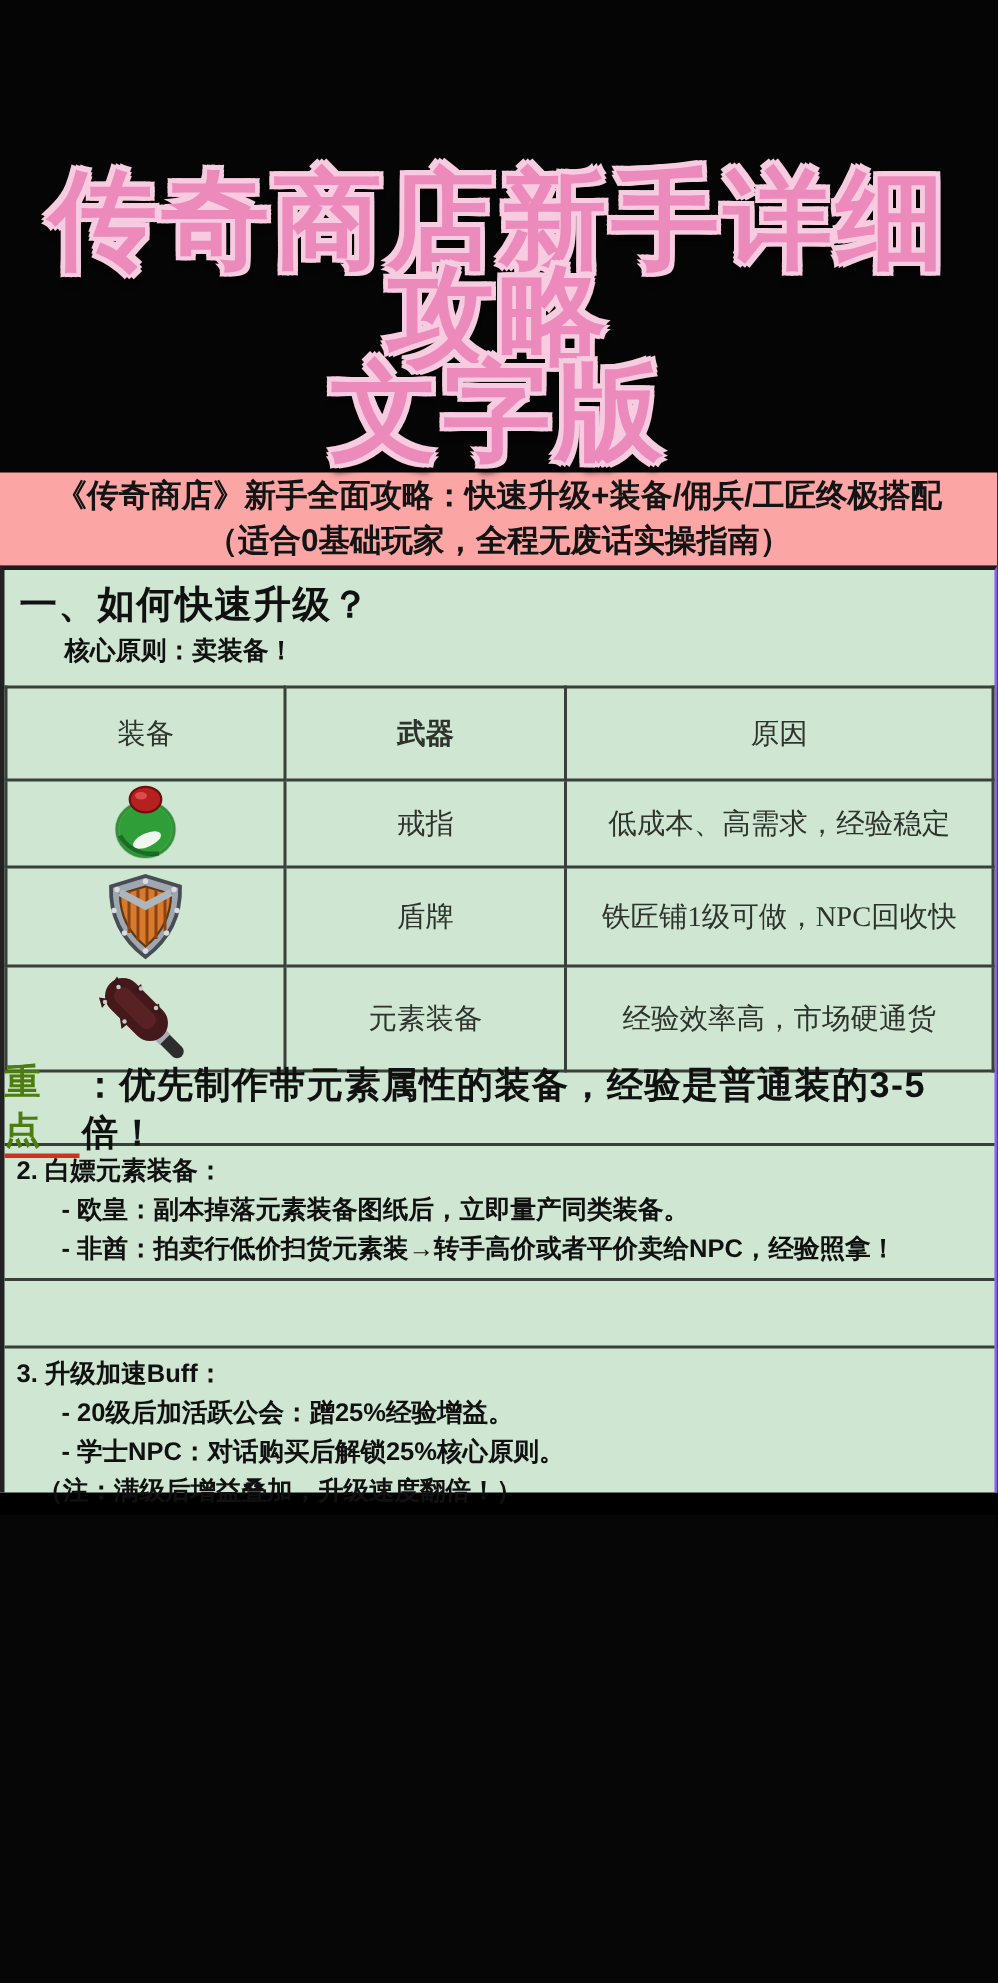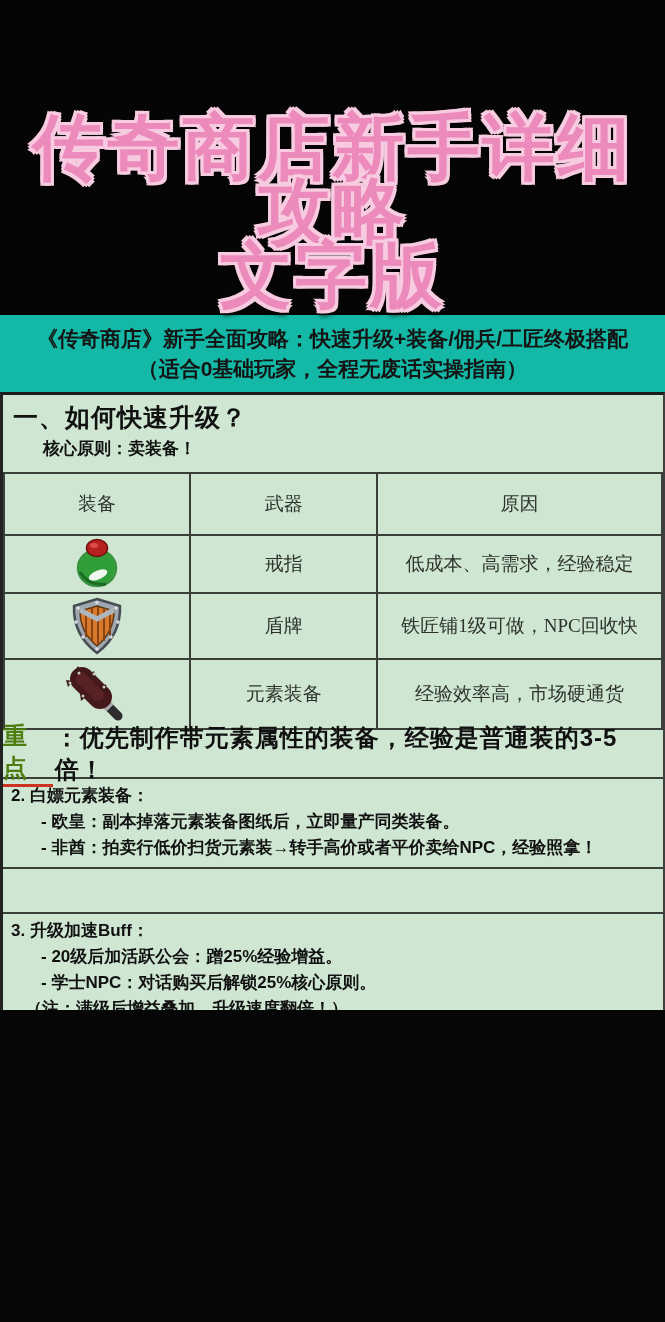--- a/index.html
+++ b/index.html
@@ -5,34 +5,34 @@
   html,body{margin:0;padding:0;background:#000;}
   body{width:665px;height:1322px;overflow:hidden;font-family:"Liberation Sans",sans-serif;position:relative;}
 
   
   .top-black{height:315px;background:#050505;display:flex;flex-direction:column;justify-content:flex-end;align-items:center;padding-bottom:8px;box-sizing:border-box;}
   .big-title{font-weight:900;font-size:72px;line-height:64px;letter-spacing:3px;text-align:center;color:#ec8bbb;
     text-shadow:-3px -3px 0 #f7cce0,3px -3px 0 #f7cce0,-3px 3px 0 #f7cce0,3px 3px 0 #f7cce0,
                 -3px 0 0 #f7cce0,3px 0 0 #f7cce0,0 -3px 0 #f7cce0,0 3px 0 #f7cce0,0 6px 4px rgba(0,0,0,.6);}
 
   
-  .header-band{height:77px;background:#14b8a6;display:flex;flex-direction:column;justify-content:center;align-items:center;box-sizing:border-box;padding:2px 6px;}
+  .header-band{height:62px;background:#fca5a5;display:flex;flex-direction:column;justify-content:center;align-items:center;box-sizing:border-box;padding:2px 6px;}
   .header-band div{font-weight:700;font-size:21px;line-height:30px;color:#141414;text-align:center;white-space:nowrap;}
 
   
-  .content{height:618px;background:#cfe7d2;border-top:3px solid #1c1c1c;border-left:3px solid #222;border-right:2px solid #404040;box-sizing:border-box;color:#111;}
+  .content{height:618px;background:#cfe7d2;border-top:3px solid #1c1c1c;border-left:3px solid #222;border-right:2px solid #8b5cf6;box-sizing:border-box;color:#111;}
 
   .sec1{padding:6px 12px 0 10px;}
   .sec1-h{font-size:25px;font-weight:700;letter-spacing:1px;}
   .sec1-principle{font-size:17px;font-weight:700;margin:3px 0 0 30px;}
   .sec1-item{font-size:17px;font-weight:700;margin:3px 0 0 2px;}
 
   table.equip{width:100%;border-collapse:collapse;margin-top:12px;font-family:"Liberation Serif",serif;}
   table.equip td{border:2px solid #3a3f3a;text-align:center;vertical-align:middle;font-size:19px;color:#2e332e;}
-  .col1{width:28.3%;} .col2{width:28.4%;} .col3{width:43.3%;}
+  .col1{width:28.3%;} .col2{width:28.4%;font-weight:bold;} .col3{width:43.3%;}
   tr.hrow td{height:58px;border-radius:17px;}
   tr.r1 td{height:54px;} tr.r2 td{height:62px;} tr.r3 td{height:66px;margin-top:33px;}
 
   .highlight{height:47px;border-bottom:2px solid #3a3f3a;display:flex;align-items:center;justify-content:center;font-size:24px;font-weight:700;letter-spacing:1px;}
   .hl-label{color:#4d7c0f;border-bottom:3px solid #cd3420;margin-right:2px;}
 
   .sec-box{padding:5px 10px 8px 8px;}
   .sec-h{font-size:17px;font-weight:700;}
   .sec-b{font-size:17px;font-weight:700;margin:3px 0 0 30px;}
   .sec-note{font-size:17px;font-weight:700;margin:3px 0 0 14px;}

